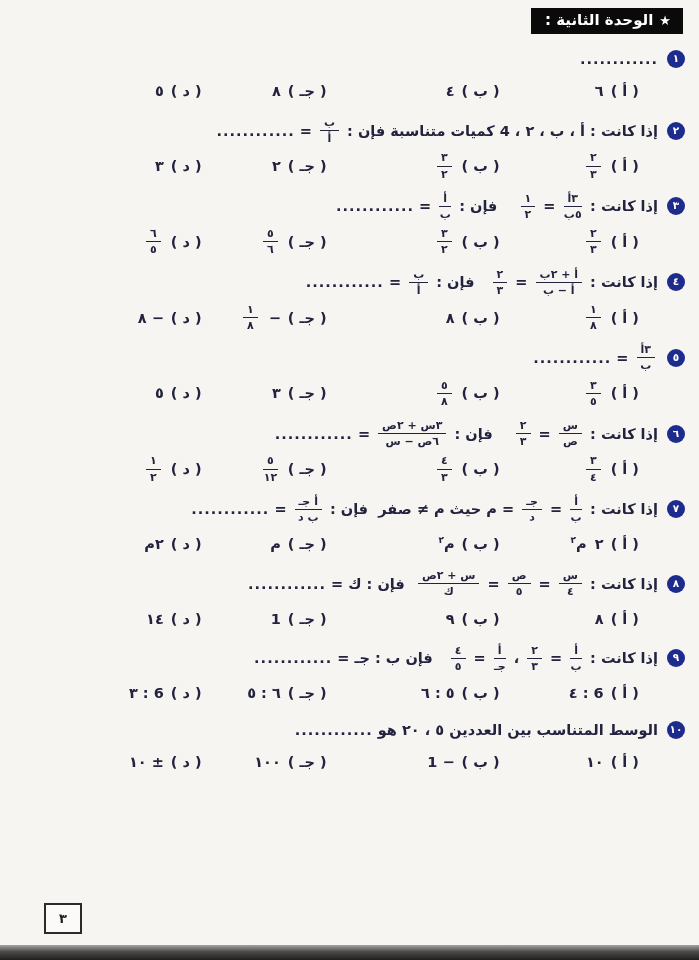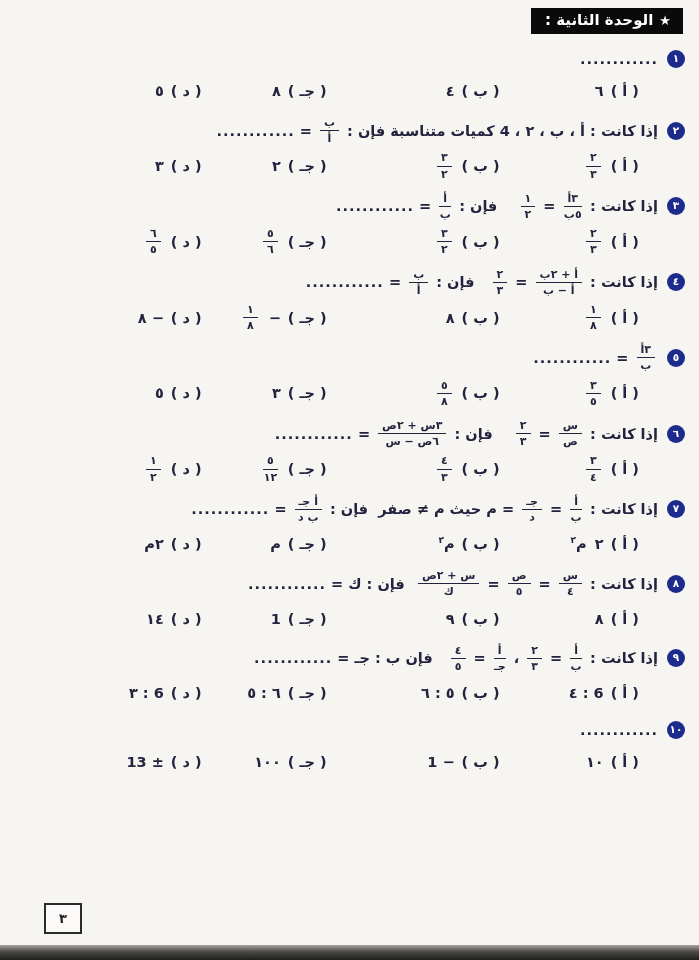--- a/index.html
+++ b/index.html
@@ -181,27 +181,27 @@
         <div class="opts">
           <span class="opt"><span class="opt-letter">( أ )</span><span class="opt-val"><span>6 : ٤</span></span></span>
           <span class="opt"><span class="opt-letter">( ب )</span><span class="opt-val"><span>٥ : ٦</span></span></span>
           <span class="opt"><span class="opt-letter">( جـ )</span><span class="opt-val"><span>٦ : ٥</span></span></span>
           <span class="opt"><span class="opt-letter">( د )</span><span class="opt-val"><span>6 : ٣</span></span></span>
         </div>
       </div>
       <div class="q">
         <div class="stem-row">
           <span class="badge">١٠</span>
-          <span class="stem"><span class="dots">............</span></span>
+          <span class="stem"><span>الوسط المتناسب بين العددين ٥ ، ٢٠ هو </span><span class="dots">............</span></span>
         </div>
         <div class="opts">
           <span class="opt"><span class="opt-letter">( أ )</span><span class="opt-val"><span>١٠</span></span></span>
           <span class="opt"><span class="opt-letter">( ب )</span><span class="opt-val"><span>− 1</span></span></span>
           <span class="opt"><span class="opt-letter">( جـ )</span><span class="opt-val"><span>١٠٠</span></span></span>
-          <span class="opt"><span class="opt-letter">( د )</span><span class="opt-val"><span>± 13</span></span></span>
+          <span class="opt"><span class="opt-letter">( د )</span><span class="opt-val"><span>± ١٠</span></span></span>
         </div>
       </div>
     </div>
 
   <div class="pagenum-box">
     <span>٣</span>
   </div>
   <div class="footer-bar"></div>
 </div>
 

